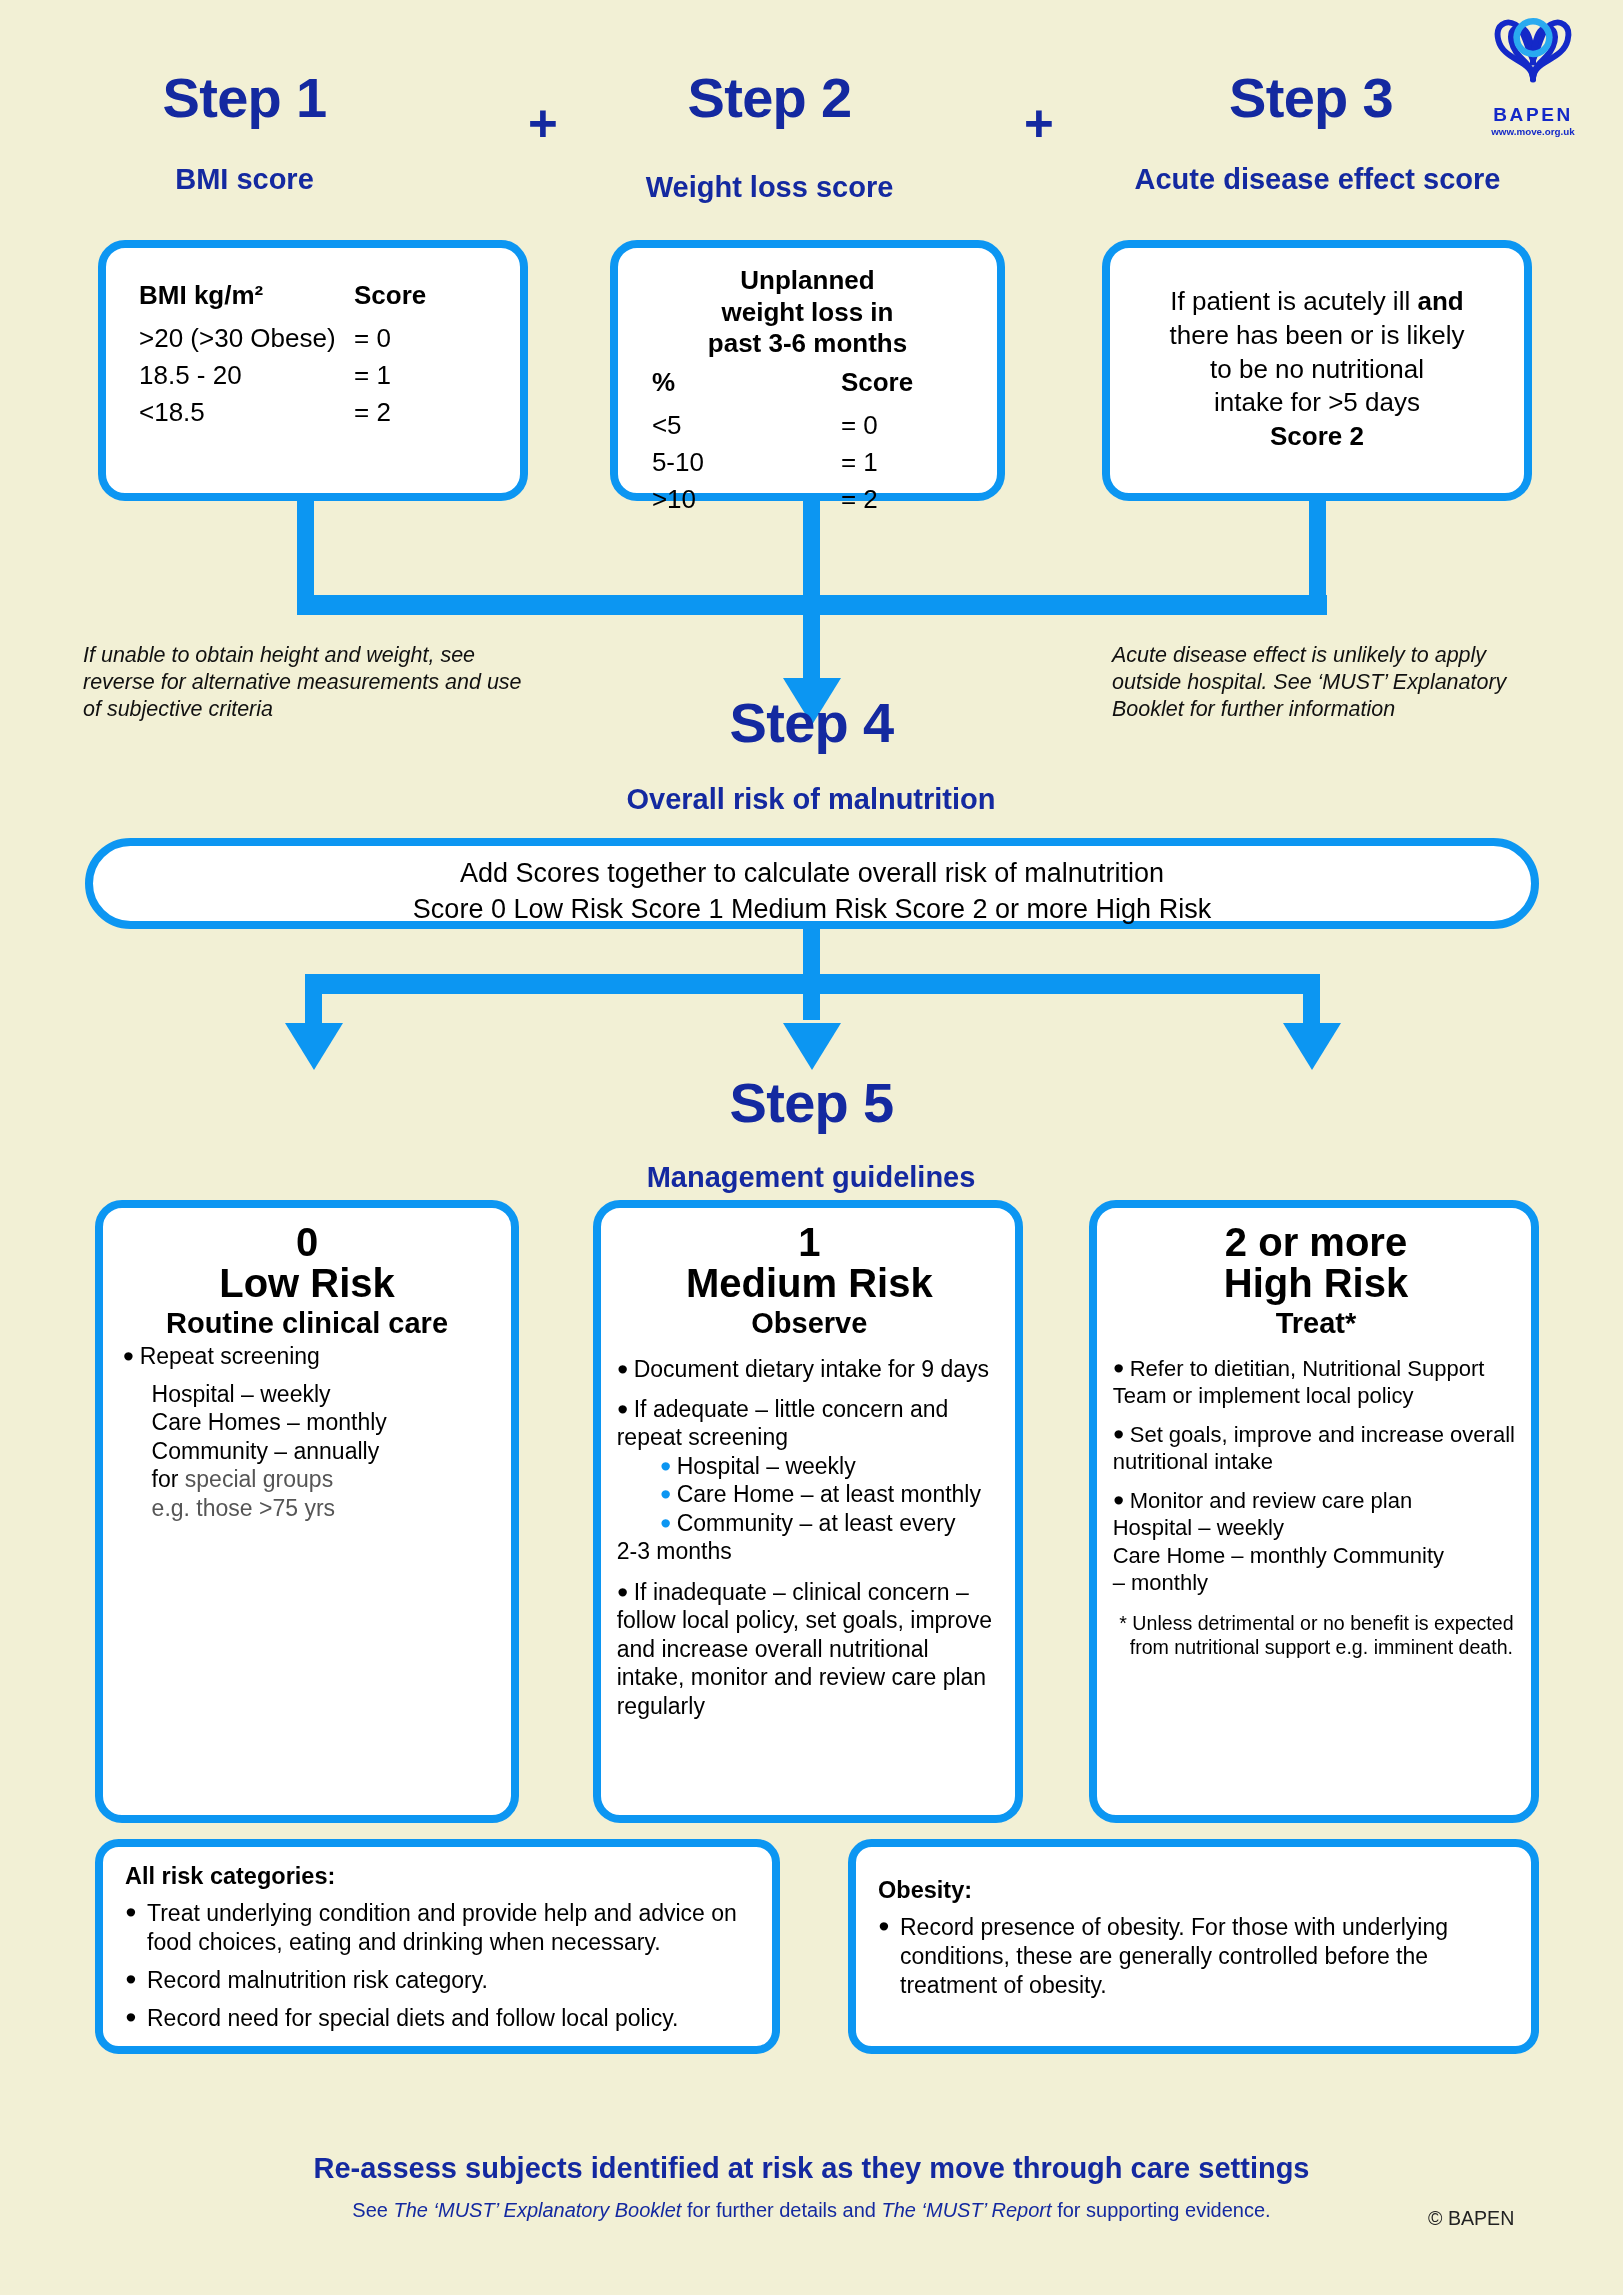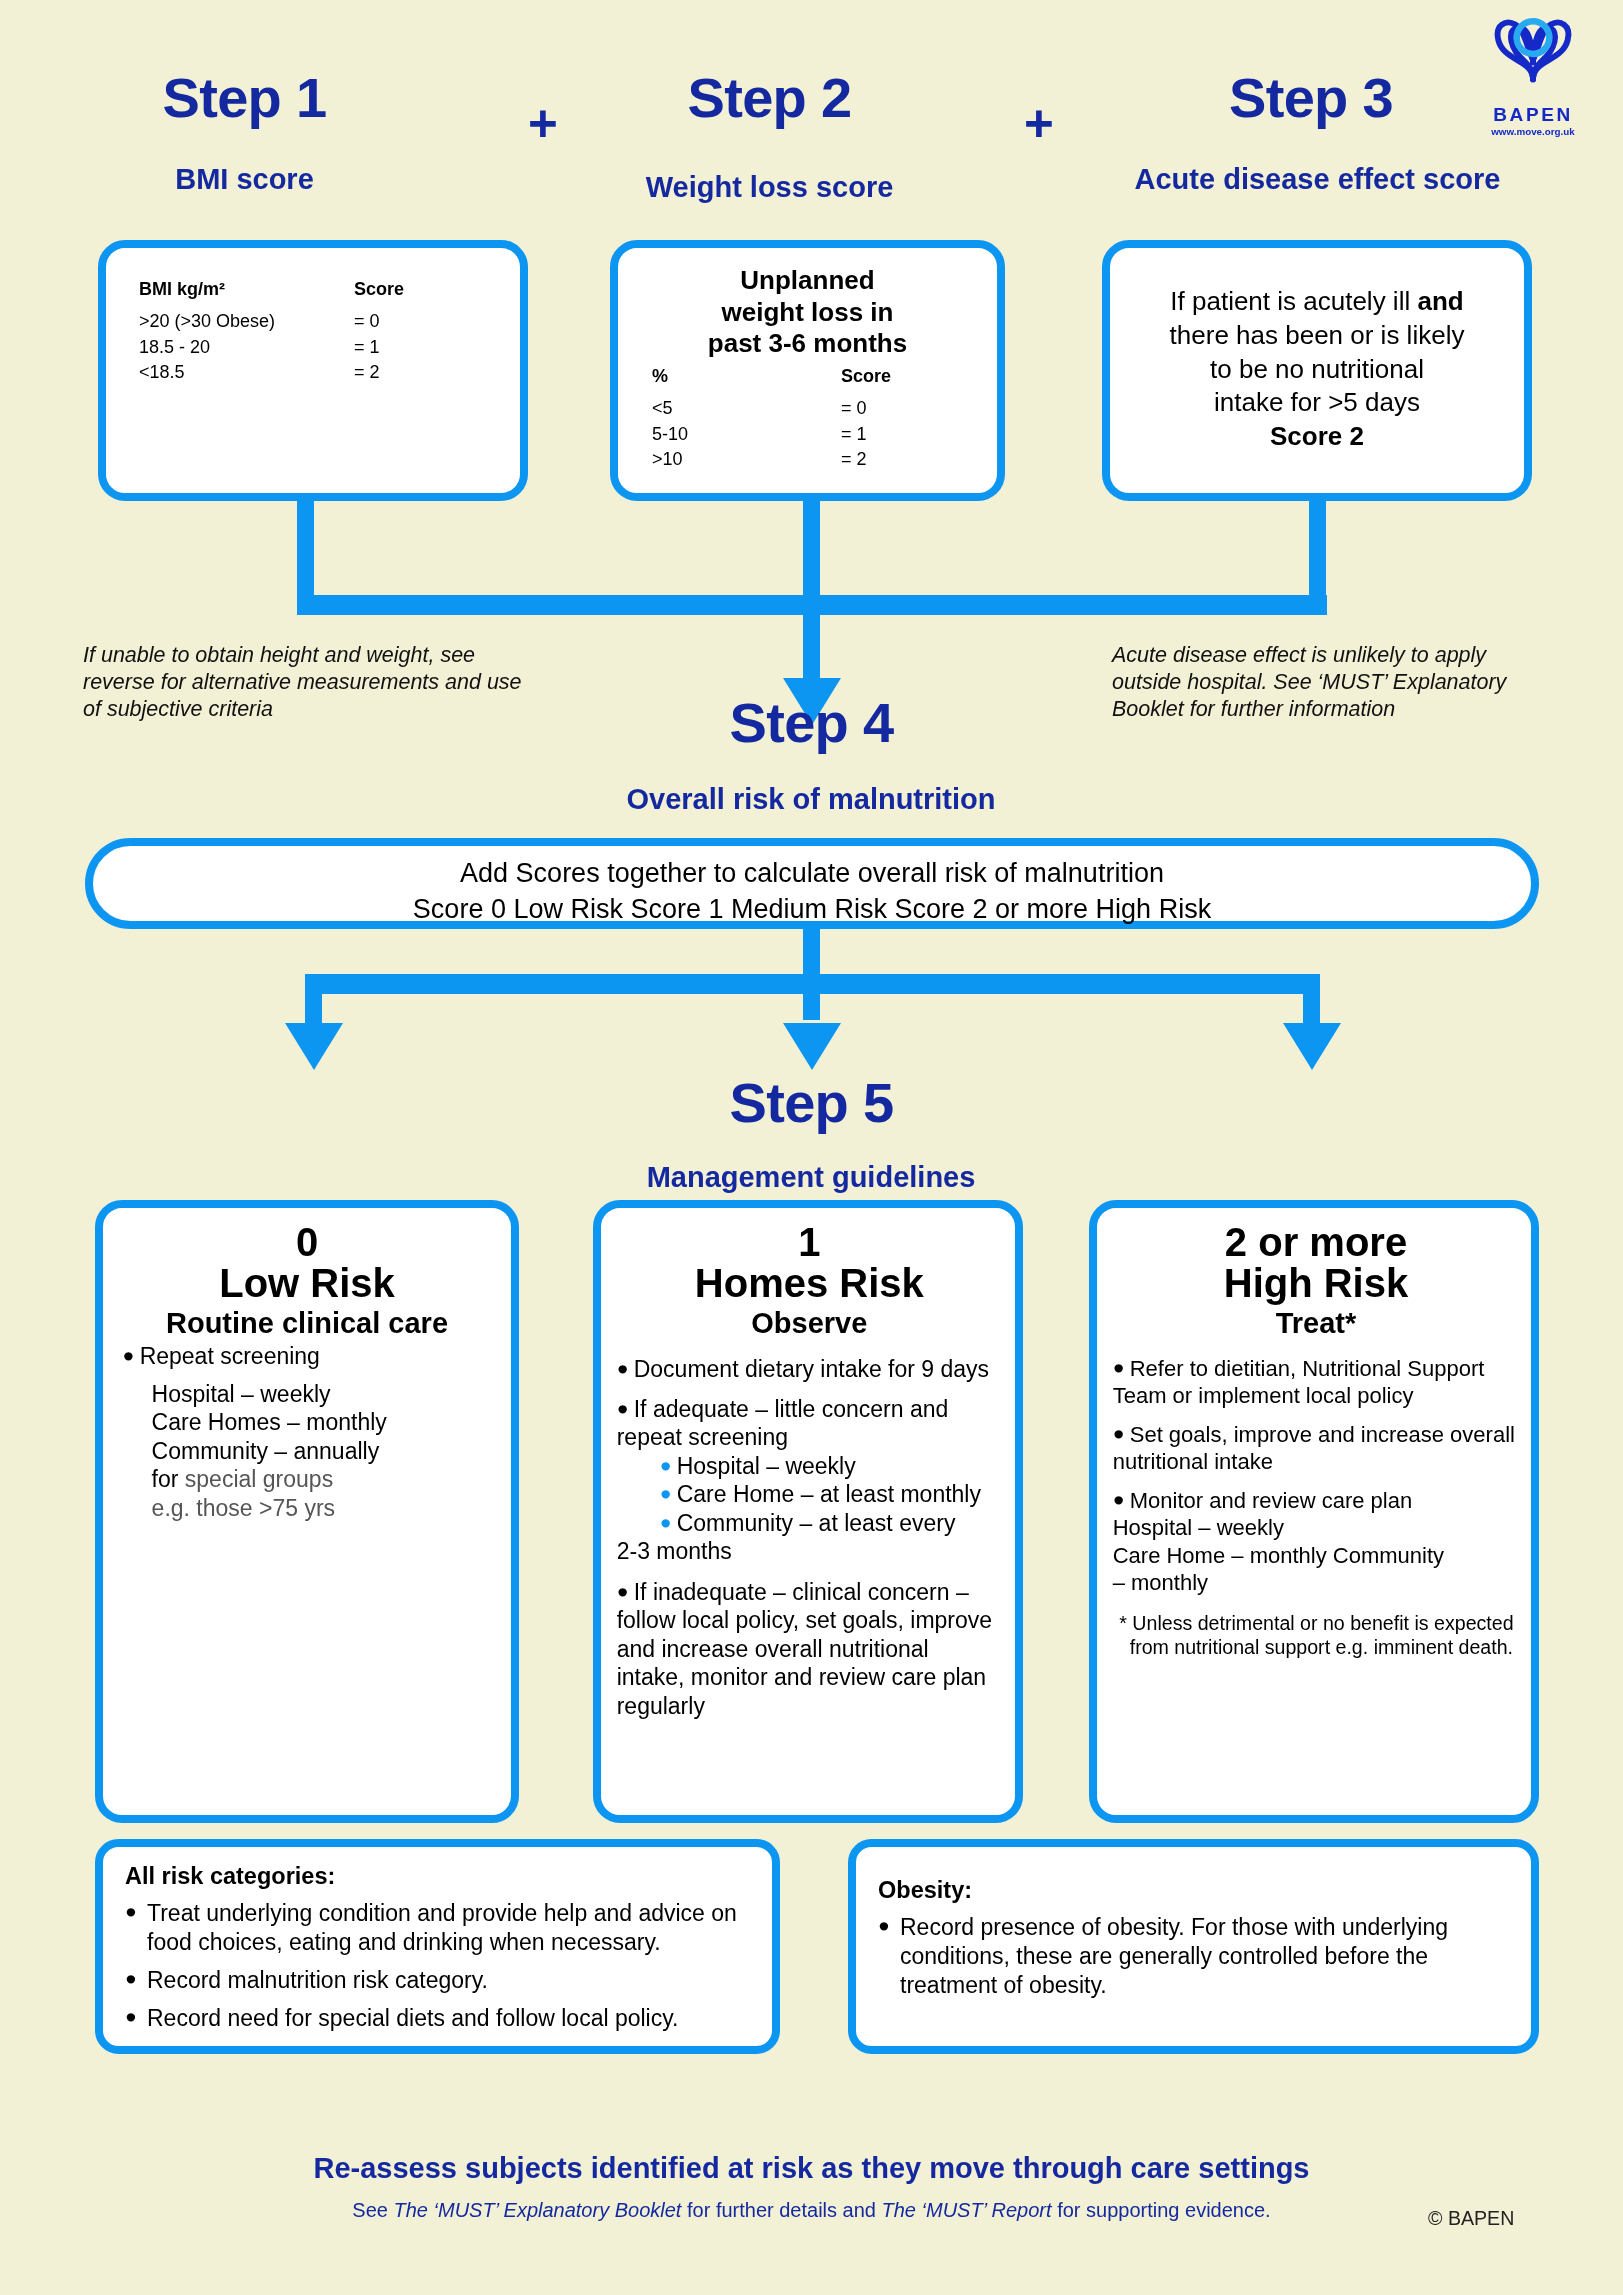--- a/index.html
+++ b/index.html
@@ -30,21 +30,21 @@
   .bar { position: absolute; background: #0c96f2; }
   .arrow-head {
     position: absolute;
     width: 0; height: 0;
     border-left: 29px solid transparent;
     border-right: 29px solid transparent;
     border-top: 47px solid #0c96f2;
   }
 
   
-  .score-tbl { font-size: 18px; color: #000; line-height: 1.42; }
+  .score-tbl { font-size: 26px; color: #000; line-height: 1.42; }
   .score-tbl .row { display: flex; }
   .score-tbl .c1 { width: 215px; }
   .score-tbl .c2 { width: 98px; }
   .score-tbl .hdr { font-weight: bold; margin-bottom: 6.5px; }
 
   .note-ital {
     position: absolute;
     font-style: italic;
     font-size: 21.5px;
     line-height: 1.26;
@@ -220,21 +220,21 @@
           <div><span>for </span><span class="grey">special groups</span></div>
           <div class="grey">e.g. those &gt;75 yrs</div>
         </div>
       </div>
     </div>
   </div>
 
   <div class="card" style="left:593px; top:1200px; width:430px; height:623px;">
     <div class="card-inner" style="padding-top:14.3px; padding-left:15.7px; padding-right:13px;">
       <div class="risk-num">1</div>
-      <div class="risk-name">Homes Risk</div>
+      <div class="risk-name">Medium Risk</div>
       <div class="risk-act">Observe</div>
       <div class="body-txt" style="margin-top:14.3px;">
         <div><span class="bullet">●</span><span>Document dietary intake for 9 days</span></div>
         <div class="b-item"><span class="bullet">●</span><span>If adequate – little concern and repeat screening</span></div>
         <div class="indent-sub">
           <div><span class="bullet bullet-blue">●</span><span>Hospital – weekly</span></div>
           <div><span class="bullet bullet-blue">●</span><span>Care Home – at least monthly</span></div>
           <div><span class="bullet bullet-blue">●</span><span>Community – at least every</span></div>
         </div>
         <div>2-3 months</div>

